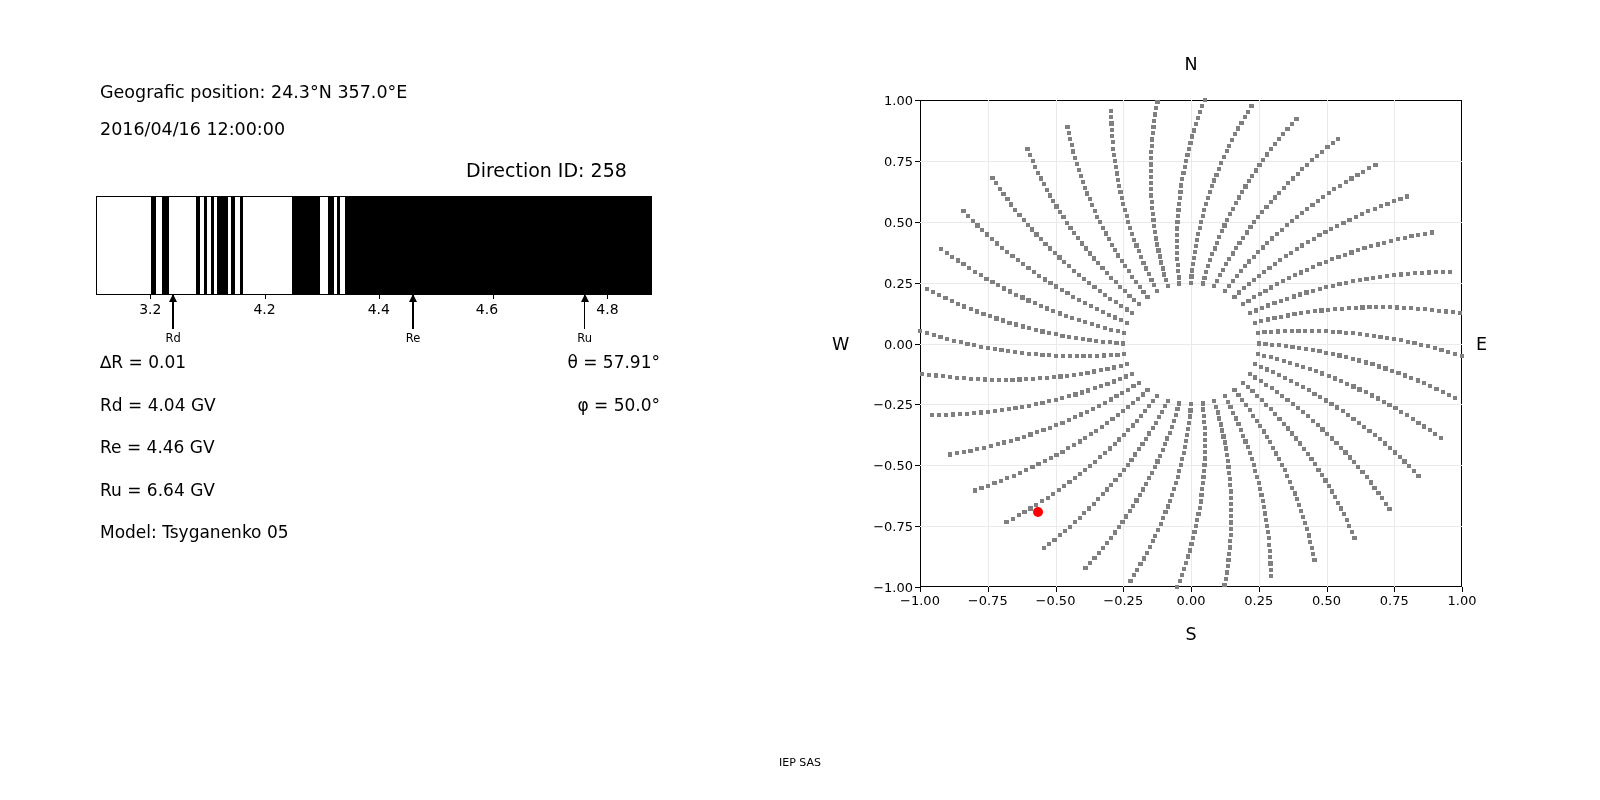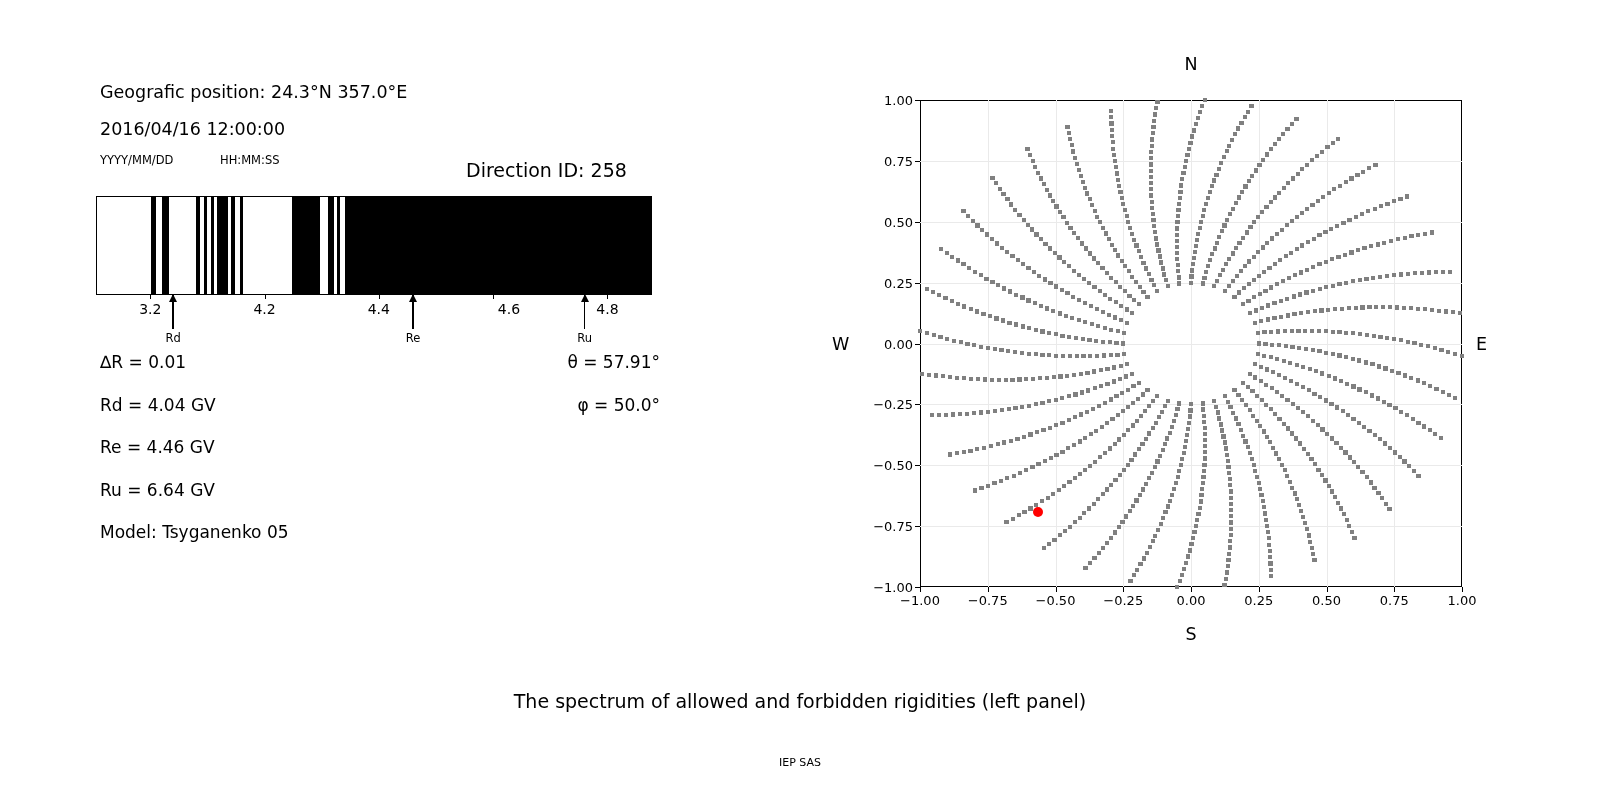--- a/index.html
+++ b/index.html
@@ -88,24 +88,20 @@
   }
 </style>
 </head>
 <body>
 
 <div id="info-block" class="abs">
   <div class="info-geo">Geografic position: 24.3°N 357.0°E</div>
   <div style="height:17px"></div>
   <div class="info-date">2016/04/16 12:00:00</div>
   <div style="height:14px"></div>
-  <div class="fmt-row">
-    <span class="fmt d">YYYY/MM/DD</span>
-    <span class="fmt t">HH:MM:SS</span>
-  </div>
 </div>
 
 <div id="direction-id">Direction ID: 258</div>
 
 <div id="spectrum-wrap">
   <div id="spectrum-bar">
       <div class="band" style="left: 54.2857px; width: 4.28571px;"></div>
       <div class="band" style="left: 65.4286px; width: 6.28571px;"></div>
       <div class="band" style="left: 99.1429px; width: 3.42857px;"></div>
       <div class="band" style="left: 106.571px; width: 3.42857px;"></div>
@@ -122,21 +118,21 @@
 </div>
 
 <div id="spec-axis">
     <div class="tickmark" style="left: 54.2857px;"></div>
     <div class="ticklabel" style="left: 54.2857px;">3.2</div>
     <div class="tickmark" style="left: 168.571px;"></div>
     <div class="ticklabel" style="left: 168.571px;">4.2</div>
     <div class="tickmark" style="left: 282.857px;"></div>
     <div class="ticklabel" style="left: 282.857px;">4.4</div>
     <div class="tickmark" style="left: 397.143px;"></div>
-    <div class="ticklabel" style="left: 413px;">4.6</div>
+    <div class="ticklabel" style="left: 391px;">4.6</div>
     <div class="tickmark" style="left: 511.429px;"></div>
     <div class="ticklabel" style="left: 511.429px;">4.8</div>
     <div class="arrow" style="left: 76.3929px;"></div>
     <div class="arrowhead" style="left: 77.1429px;"></div>
     <div class="arrowlabel" style="left: 77.1429px;">Rd</div>
     <div class="arrow" style="left: 316.393px;"></div>
     <div class="arrowhead" style="left: 317.143px;"></div>
     <div class="arrowlabel" style="left: 317.143px;">Re</div>
     <div class="arrow" style="left: 487.821px;"></div>
     <div class="arrowhead" style="left: 488.571px;"></div>
@@ -1325,15 +1321,14 @@
     <div class="dot" style="left: 274.075px; top: 30.4554px;"></div>
     <div class="dot" style="left: 275.992px; top: 24.3959px;"></div>
     <div class="dot" style="left: 278.01px; top: 18.3506px;"></div>
     <div class="dot" style="left: 280.129px; top: 12.3205px;"></div>
     <div class="dot" style="left: 282.349px; top: 6.30662px;"></div>
     <div class="dot" style="left: 284.671px; top: 0.310022px;"></div>
     <div id="red-point" style="left: 117.885px; top: 411.515px; background: rgb(255, 0, 0);"></div>
   </div>
 
 <div id="caption">
-  <div class="caption-line">The spectrum of allowed and forbidden rigidities (left panel)</div>
 </div>
 <div id="footer">IEP SAS</div>
 
 </body></html>

